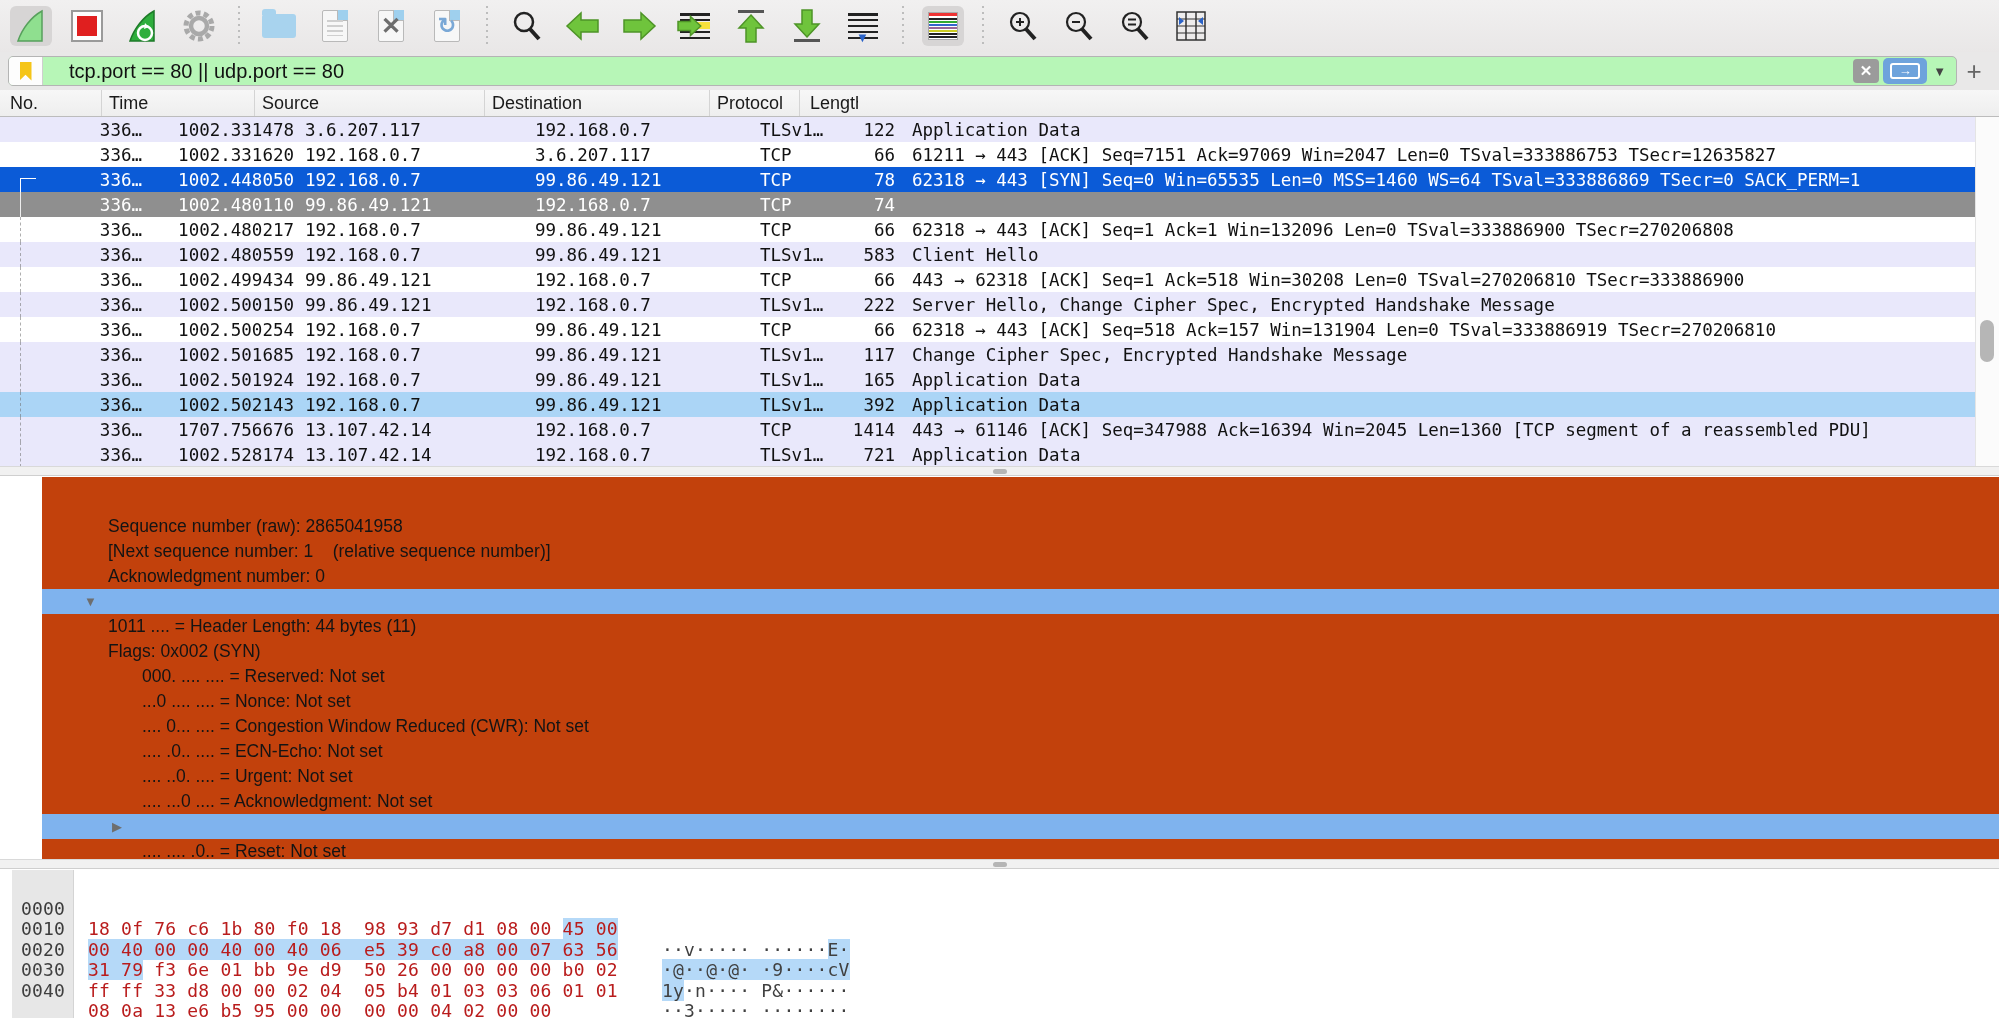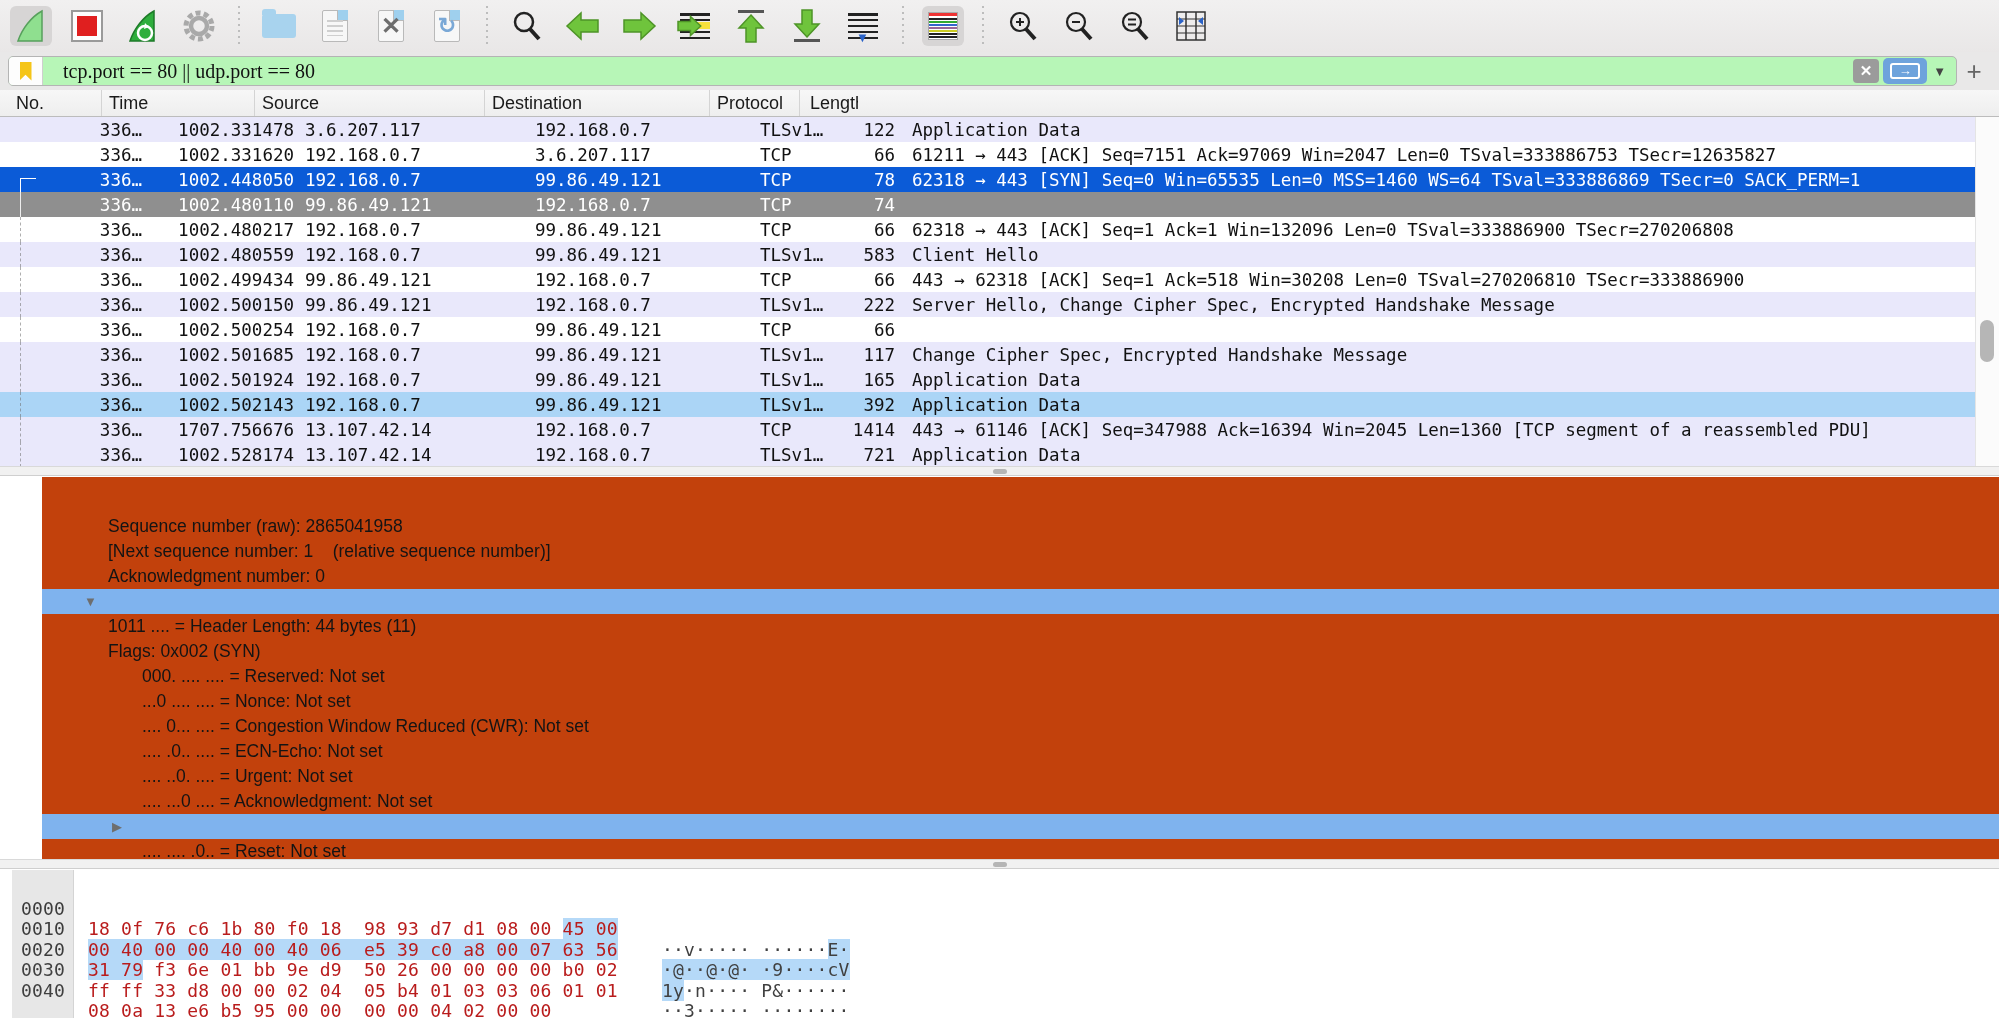--- a/index.html
+++ b/index.html
@@ -45,38 +45,38 @@
 
   
   #filterbar { position:absolute; left:0; top:52px; width:100%; height:38px; background:#e9e8e8;
                display:flex; align-items:center; padding:0 8px; }
   #filterfield { position:relative; flex:1 1 auto; height:30px; background:#b7f6b7;
                  border:1px solid #b4b4b4; border-radius:5px; display:flex; align-items:center; }
   #bookmark-btn { width:34px; height:28px; background:#fdfdfd; border-right:1px solid #cfcfcf;
                   border-radius:4px 0 0 4px; display:flex; align-items:center; justify-content:center; }
   .bookmark { width:12px; height:19px; background:#f5c518;
               clip-path:polygon(0 0,100% 0,100% 100%,50% 70%,0 100%); }
-  #filter-text { flex:1 1 auto; padding-left:20px; font-size:20px; color:#111;font-family:Liberation Serif, serif; }
+  #filter-text { flex:1 1 auto; padding-left:26px; font-size:20px; color:#111; }
   #filter-clear { width:26px; height:24px; background:#9b9b9b; border-radius:4px; margin-right:4px;
                   display:flex; align-items:center; justify-content:center; color:#fff; font-size:15px; font-weight:bold;}
   #filter-apply { width:44px; height:26px; background:#6ea3dc; border-radius:5px; margin-right:6px;
                   display:flex; align-items:center; justify-content:center; }
   #filter-apply .arr { width:30px; height:16px; border:2px solid #fff; border-radius:3px; background:#6ea3dc;
                   color:#fff; font-size:13px; line-height:12px; text-align:center; font-weight:bold;}
   #filter-caret { margin-right:10px; color:#444; font-size:13px; }
   #filter-add { width:34px; text-align:center; font-size:26px; color:#666; }
 
   
   #plist { position:absolute; left:0; top:90px; width:100%; height:377px; }
   .pgrid { display:grid; grid-template-columns:102px 153px 230px 225px 90px 58px 1fr; }
   #plist-header { height:27px; background:linear-gradient(#f7f7f7,#eeeeee);
                   border-bottom:1px solid #bcbcbc; font-size:18px; color:#1a1a1a; }
   #plist-header .hc { display:flex; align-items:center; border-right:1px solid #d4d4d4;
                       padding-left:7px; overflow:hidden; white-space:nowrap; }
-  #plist-header .hc:first-child { padding-left:16px; }
+  #plist-header .hc:first-child { padding-left:10px; }
   #plist-header .hc:last-child { border-right:none; padding-left:10px; }
   #plist-rows { position:relative; }
   .prow { height:25px; font-family:"DejaVu Sans Mono", monospace; font-size:17.5px; color:#111;
           position:relative;padding-left:44px; }
   .prow > div { display:flex; align-items:center; white-space:nowrap; overflow:hidden; }
   .c-no   { justify-content:flex-end; padding-right:4px; }
   .c-time { justify-content:flex-end; padding-right:5px; }
   .c-src, .c-dst { padding-left:6px; }
   .c-proto { padding-left:6px; }
   .c-len  { justify-content:flex-end; padding-right:7px; }
@@ -368,20 +368,21 @@
   <span class="vline"></span>
         </div>
 
   <div class="prow pgrid white">
     <div class="c-no">336…</div>
     <div class="c-time">1002.500254</div>
     <div class="c-src">192.168.0.7</div>
     <div class="c-dst">99.86.49.121</div>
     <div class="c-proto">TCP</div>
     <div class="c-len">66</div>
+    <div class="c-info">62318 → 443 [ACK] Seq=518 Ack=157 Win=131904 Len=0 TSval=333886919 TSecr=270206810</div>
   <span class="vline"></span>
         </div>
 
   <div class="prow pgrid lavender">
     <div class="c-no">336…</div>
     <div class="c-time">1002.501685</div>
     <div class="c-src">192.168.0.7</div>
     <div class="c-dst">99.86.49.121</div>
     <div class="c-proto">TLSv1…</div>
     <div class="c-len">117</div>

